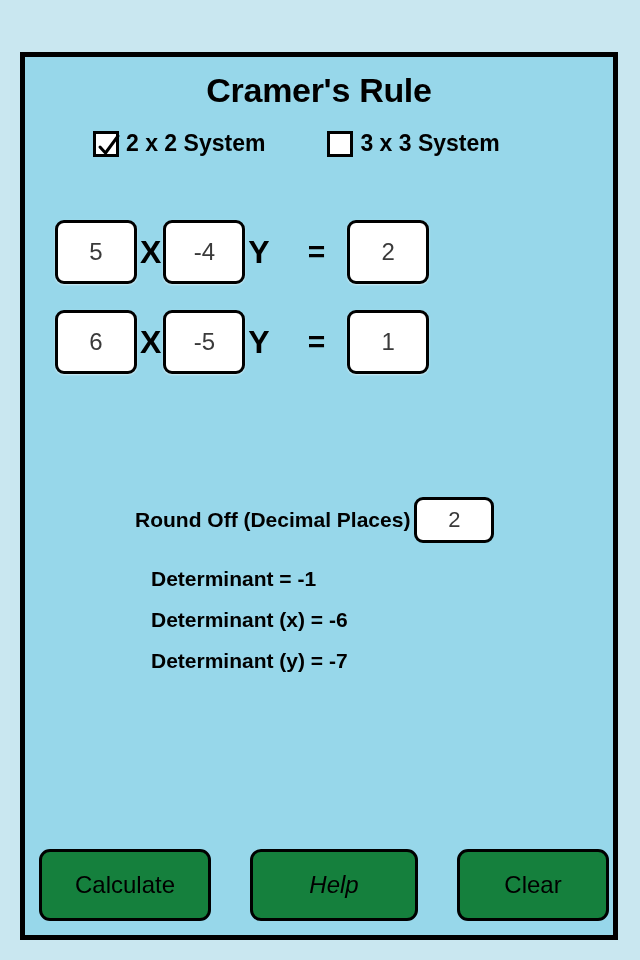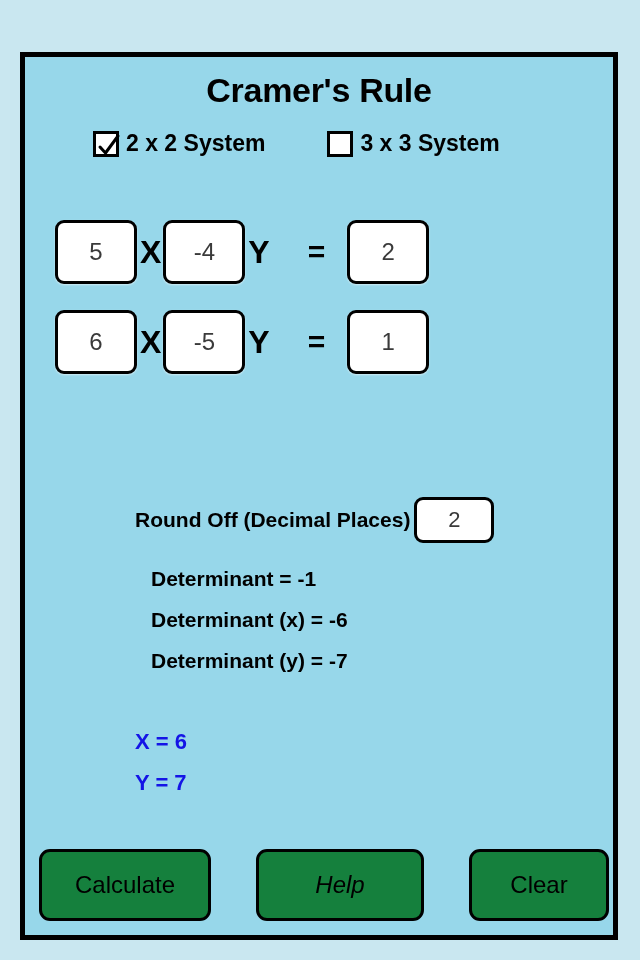--- a/index.html
+++ b/index.html
@@ -187,21 +187,21 @@
     display: flex;
     align-items: center;
     justify-content: center;
     font-family: "Liberation Sans", sans-serif;
     font-size: 24px;
     color: #000000;
     padding: 0;
   }
   .btn-calculate { width: 172px; }
   .btn-help      { width: 168px; font-style: italic; }
-  .btn-clear     { width: 140px; }
+  .btn-clear     { width: 152px; }
 </style>
 </head>
 <body>
 
 <div id="app">
 
   <h1 class="title">Cramer's Rule</h1>
 
   <div class="mode-row">
 
@@ -243,24 +243,20 @@
     <span class="round-label">Round Off (Decimal Places)</span>
     <span class="round-box">2</span>
   </div>
 
   <div class="det-list">
     <div class="det-line">Determinant = -1</div>
     <div class="det-line">Determinant (x) = -6</div>
     <div class="det-line">Determinant (y) = -7</div>
   </div>
 
-  <div class="sol-list">
-    <div class="sol-line">X = 6</div>
-    <div class="sol-line">Y = 7</div>
-  </div>
 
   <div class="btn-row">
     <button class="btn btn-calculate">Calculate</button>
     <button class="btn btn-help">Help</button>
     <button class="btn btn-clear">Clear</button>
   </div>
 
 </div>
 
 </body></html>

